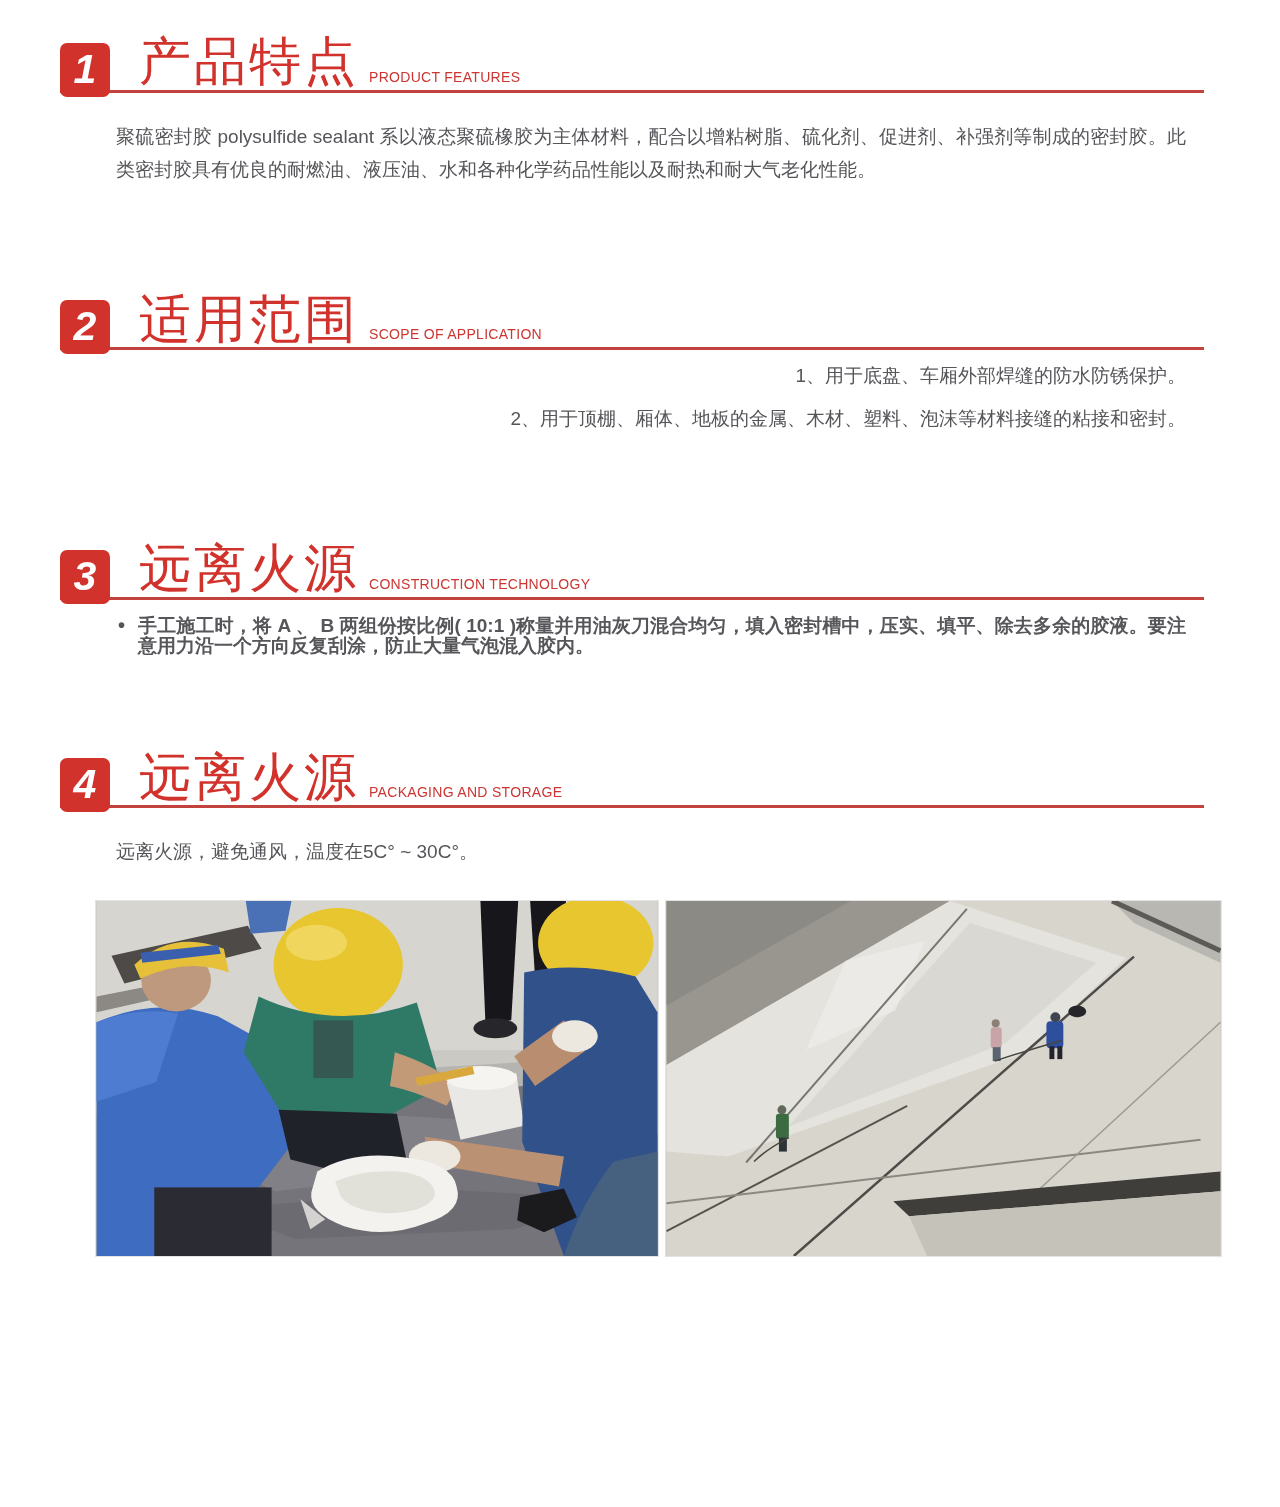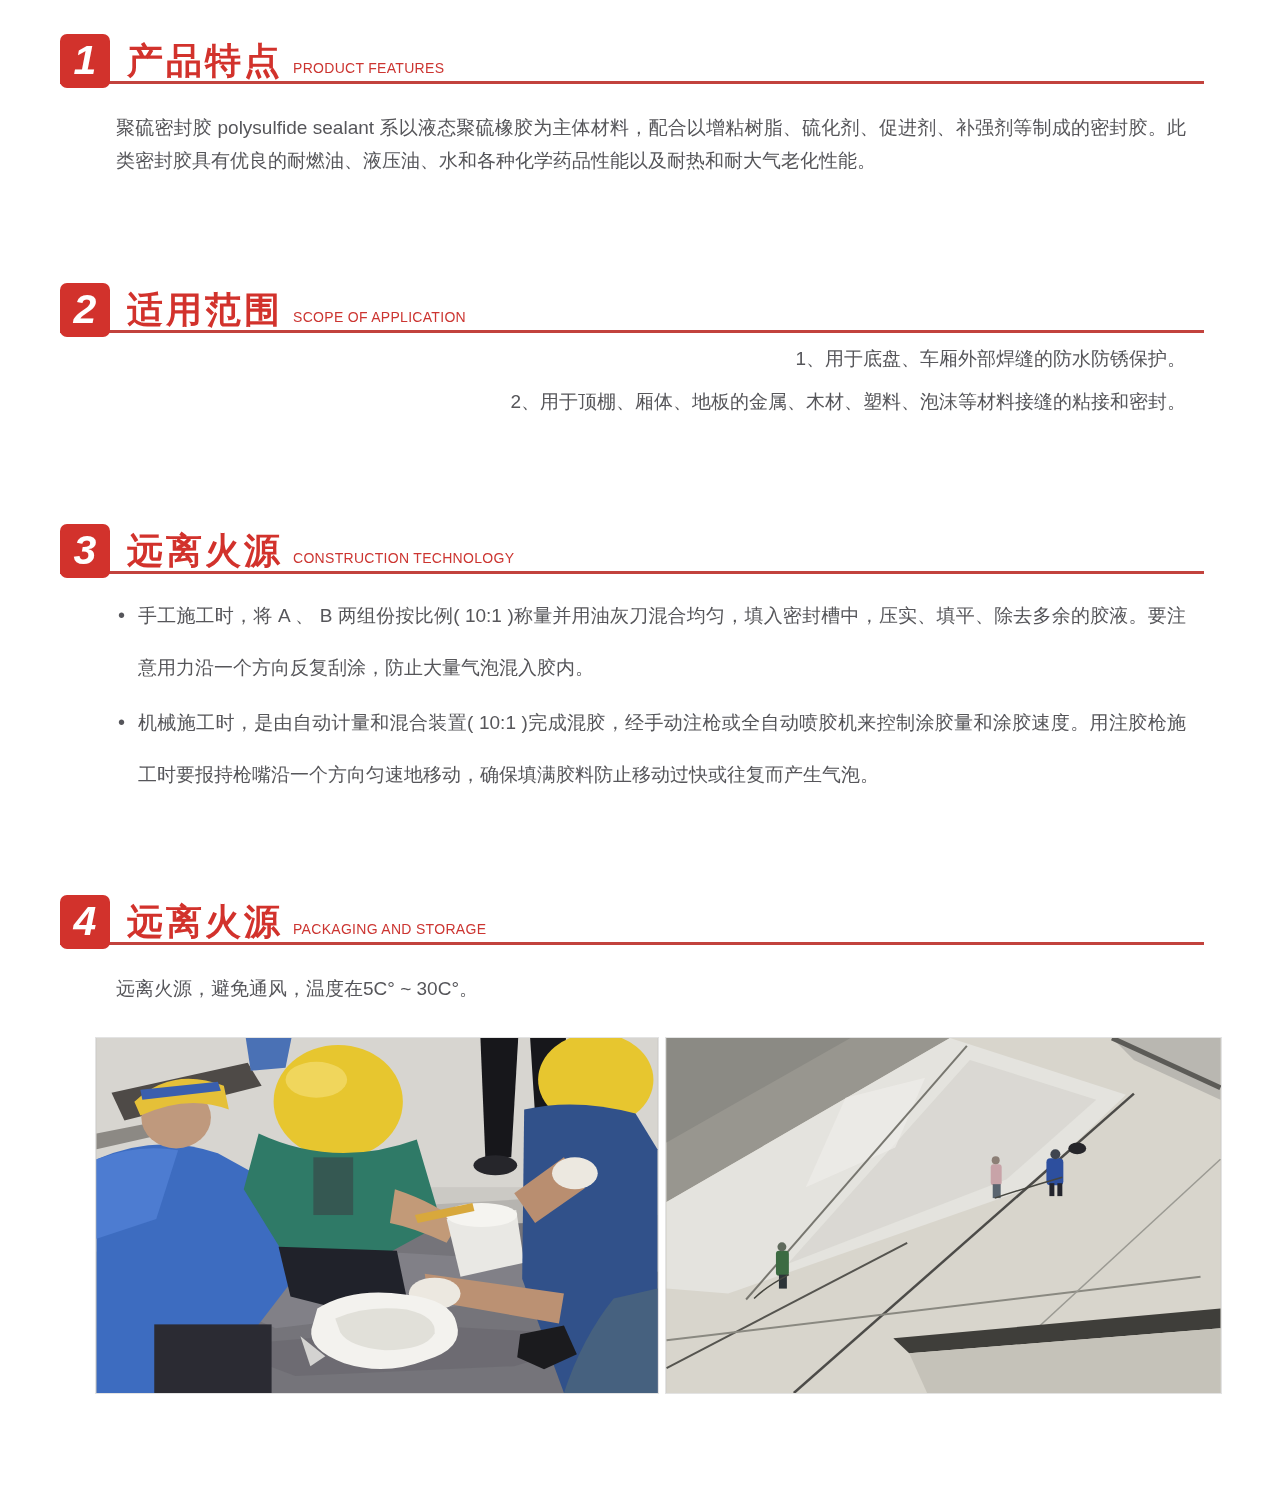--- a/index.html
+++ b/index.html
@@ -33,24 +33,24 @@
     font-size: 41px;
     line-height: 52px;
     text-align: center;
     font-weight: bold;
     font-style: italic;
     margin-bottom: -7px;
     position: relative;
     z-index: 2;
   }
   .sec-zh {
-    margin: 0 0 1px 17px;
+    margin: 0 0 1px 29px;
     color: #d2322c;
-    font-size: 36px;
-    font-weight: bold;
+    font-size: 52px;
+    font-weight: normal;
     letter-spacing: 3px;
     line-height: 1.05;
     white-space: nowrap;
   }
   .sec-en {
     margin: 0 0 5px 10px;
     color: #cc3531;
     font-size: 14px;
     font-weight: normal;
     letter-spacing: 0.3px;
@@ -88,23 +88,24 @@
   .bullet-list {
     list-style: none;
     margin: 16px 94px 0 116px;
     padding: 0;
     color: #56565a;
     font-size: 19px;
   }
   .bullet-list li {
     position: relative;
     padding-left: 22px;
-    line-height: 52px;
+    line-height: 20px;
     text-align: justify;
     margin-bottom: 3px;
+    font-weight: bold;
   }
   .bullet-list li::before {
     content: "\2022";
     position: absolute;
     left: 2px;
     top: -1px;
     color: #55555a;
     font-size: 20px;
   }
 
@@ -152,21 +153,20 @@
   </section>
 
   <section class="sec sec-3">
     <div class="sec-header">
       <div class="sec-num">3</div>
       <h2 class="sec-zh">远离火源</h2>
       <span class="sec-en">CONSTRUCTION TECHNOLOGY</span>
     </div>
     <ul class="bullet-list">
       <li>手工施工时，将 A 、 B 两组份按比例( 10:1 )称量并用油灰刀混合均匀，填入密封槽中，压实、填平、除去多余的胶液。要注意用力沿一个方向反复刮涂，防止大量气泡混入胶内。</li>
-      <li>机械施工时，是由自动计量和混合装置( 10:1 )完成混胶，经手动注枪或全自动喷胶机来控制涂胶量和涂胶速度。用注胶枪施工时要报持枪嘴沿一个方向匀速地移动，确保填满胶料防止移动过快或往复而产生气泡。</li>
     </ul>
   </section>
 
   <section class="sec sec-4">
     <div class="sec-header">
       <div class="sec-num">4</div>
       <h2 class="sec-zh">远离火源</h2>
       <span class="sec-en">PACKAGING AND STORAGE</span>
     </div>
     <p class="body-text">远离火源，避免通风，温度在5C° ~ 30C°。</p>

